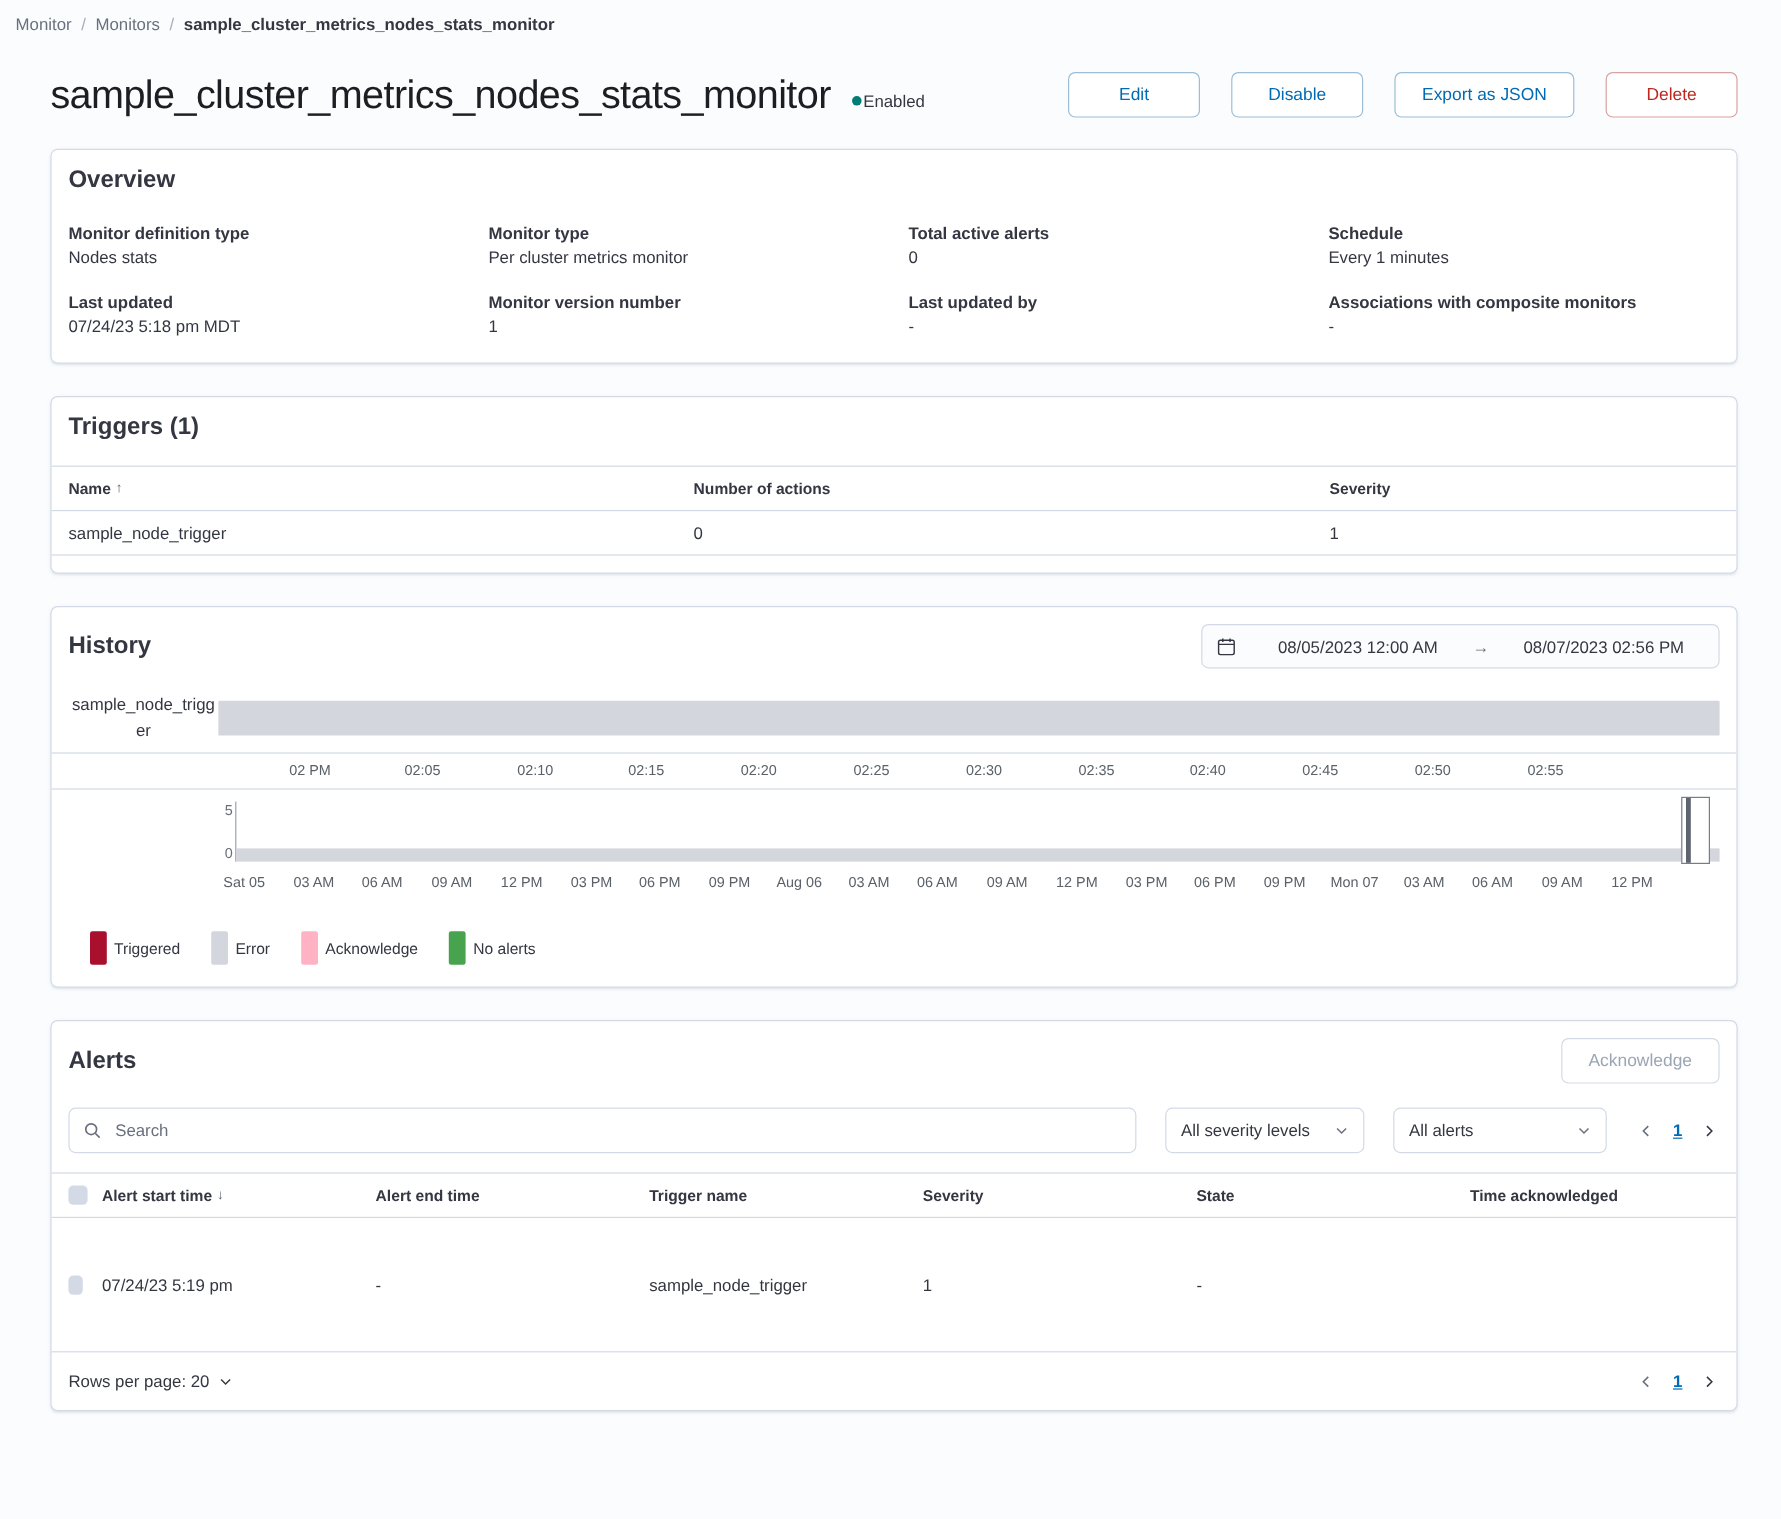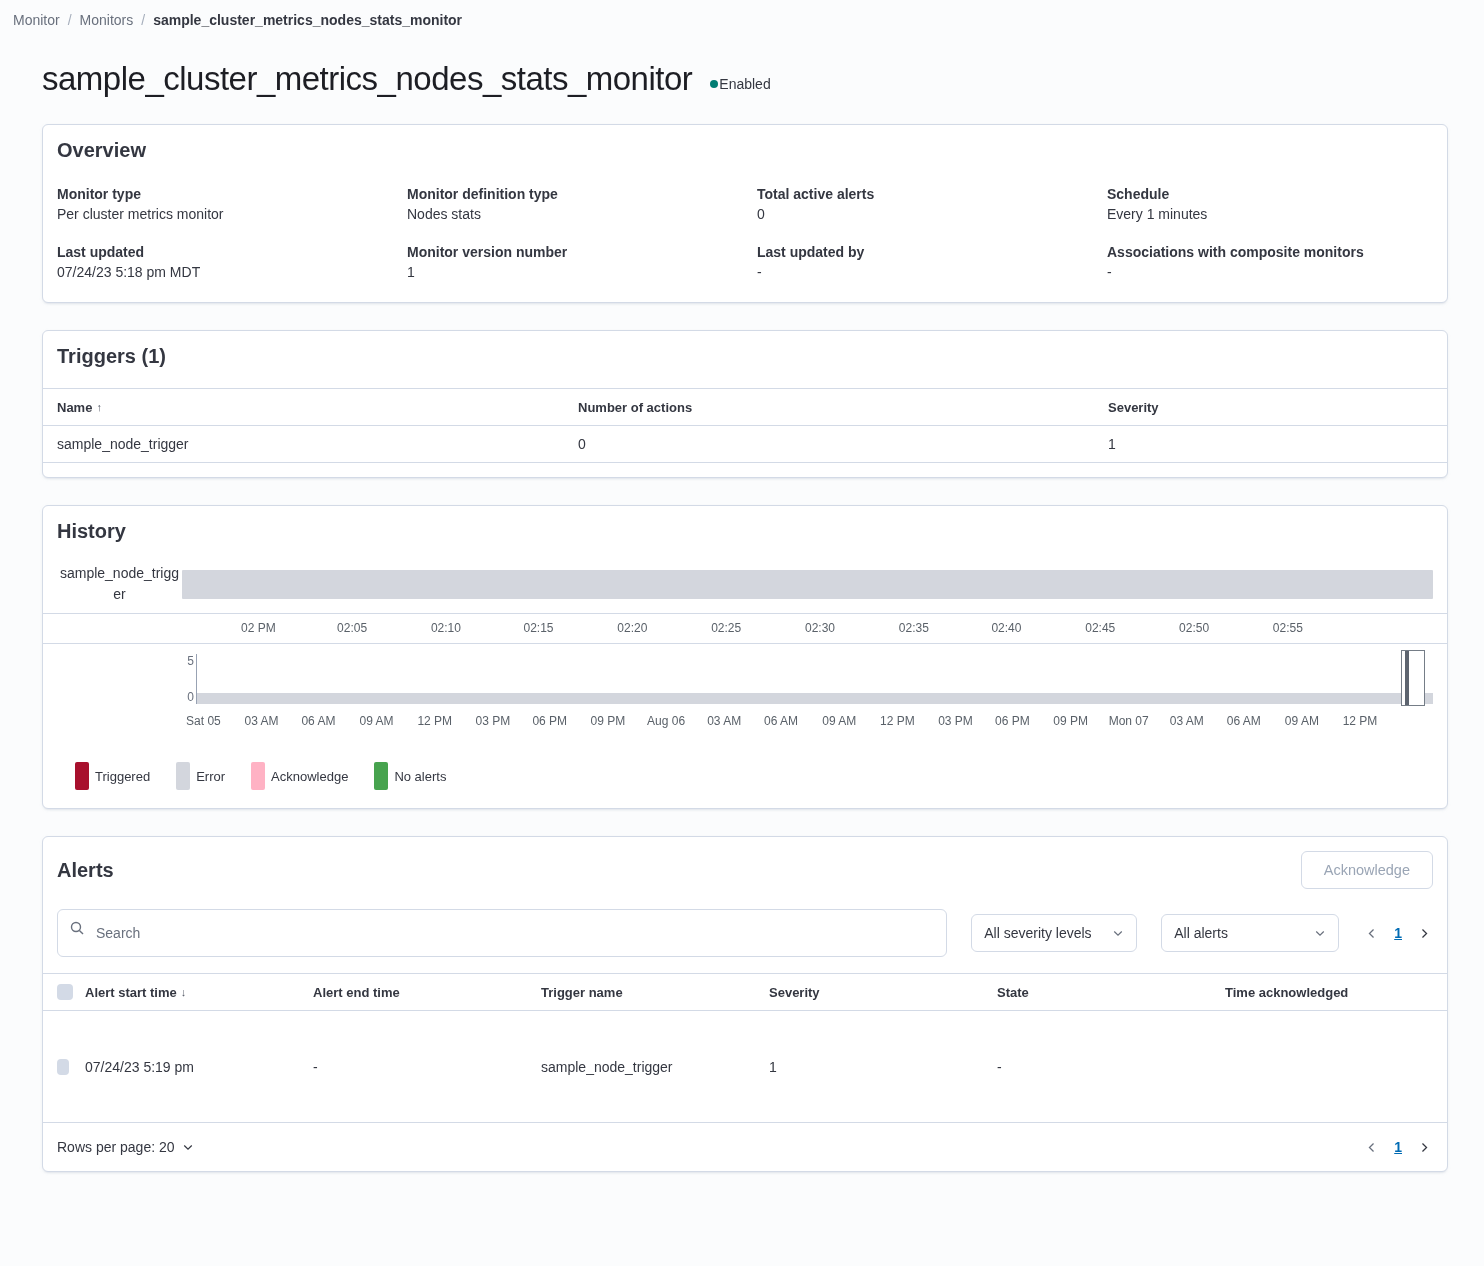--- a/index.html
+++ b/index.html
@@ -94,21 +94,21 @@
   .sw-error { background: #d3d6dd; }
   .sw-acknowledge { background: #ffb2c4; }
   .sw-noalerts { background: #47a34e; }
   .legend-label { font-size: 13px; color: #343741; }
   
   .alerts-header { display: flex; justify-content: space-between; align-items: center; margin-bottom: 20px; }
   .alerts-controls { display: flex; align-items: center; gap: 24px; margin-bottom: 16px; }
   .search-box { position: relative; flex: 1; }
   .search-icon { position: absolute; left: 12px; top: 11px; }
   .search-input {
-    width: 100%; height: 48px; border: 1px solid #d3dae6; border-radius: 6px;
+    width: 100%; height: 38px; border: 1px solid #d3dae6; border-radius: 6px;
     padding: 0 12px 0 38px; font-family: inherit; font-size: 14px; color: #343741; background: #fff;
   }
   .search-input::placeholder { color: #69707d; }
   .select {
     display: flex; align-items: center; justify-content: space-between; gap: 8px;
     height: 38px; padding: 0 12px; border: 1px solid #d3dae6; border-radius: 6px;
     background: #fff; font-family: inherit; font-size: 14px; color: #343741; cursor: pointer;
   }
   .select-severity { width: 166px; }
   .select-state { width: 178px; }
@@ -145,32 +145,38 @@
 <main class="content">
 
   <div class="title-bar">
     <div class="title-left">
       <h1 class="page-title">sample_cluster_metrics_nodes_stats_monitor</h1>
       <span class="status-badge">
         <span class="status-dot"></span>
         <span class="status-text">Enabled</span>
       </span>
     </div>
+    <div class="title-actions">
+      <button class="btn btn-blue">Edit</button>
+      <button class="btn btn-blue">Disable</button>
+      <button class="btn btn-blue">Export as JSON</button>
+      <button class="btn btn-red">Delete</button>
+    </div>
   </div>
 
   <section class="panel">
     <h2 class="panel-title">Overview</h2>
     <div class="ov-grid">
       <div>
+        <div class="field-label">Monitor definition type</div>
+        <div class="field-value">Nodes stats</div>
+      </div>
+      <div>
         <div class="field-label">Monitor type</div>
         <div class="field-value">Per cluster metrics monitor</div>
-      </div>
-      <div>
-        <div class="field-label">Monitor definition type</div>
-        <div class="field-value">Nodes stats</div>
       </div>
       <div>
         <div class="field-label">Total active alerts</div>
         <div class="field-value">0</div>
       </div>
       <div>
         <div class="field-label">Schedule</div>
         <div class="field-value">Every 1 minutes</div>
       </div>
       <div>
@@ -207,20 +213,33 @@
         <div class="td">sample_node_trigger</div>
         <div class="td">0</div>
         <div class="td">1</div>
       </div>
     </div>
   </section>
 
   <section class="panel">
     <div class="hist-header">
       <h2 class="panel-title">History</h2>
+      <div class="date-picker">
+        <span class="dp-icon">
+          <svg width="16" height="16" viewBox="0 0 16 16">
+              <rect x="1.5" y="2.5" width="13" height="12" rx="1.5" fill="none" stroke="#343741" stroke-width="1.2"></rect>
+              <line x1="1.5" y1="6" x2="14.5" y2="6" stroke="#343741" stroke-width="1.2"></line>
+              <line x1="5" y1="1" x2="5" y2="4" stroke="#343741" stroke-width="1.2"></line>
+              <line x1="11" y1="1" x2="11" y2="4" stroke="#343741" stroke-width="1.2"></line>
+            </svg>
+        </span>
+        <button class="dp-date">08/05/2023 12:00 AM</button>
+        <span class="dp-arrow">→</span>
+        <button class="dp-date">08/07/2023 02:56 PM</button>
+      </div>
     </div>
 
     <div class="hist-grid hist-bar-row">
       <div class="hist-label">sample_node_trigger</div>
       <div>
         <div class="hist-bar"></div>
       </div>
     </div>
 
     <div class="full-divider"></div>

